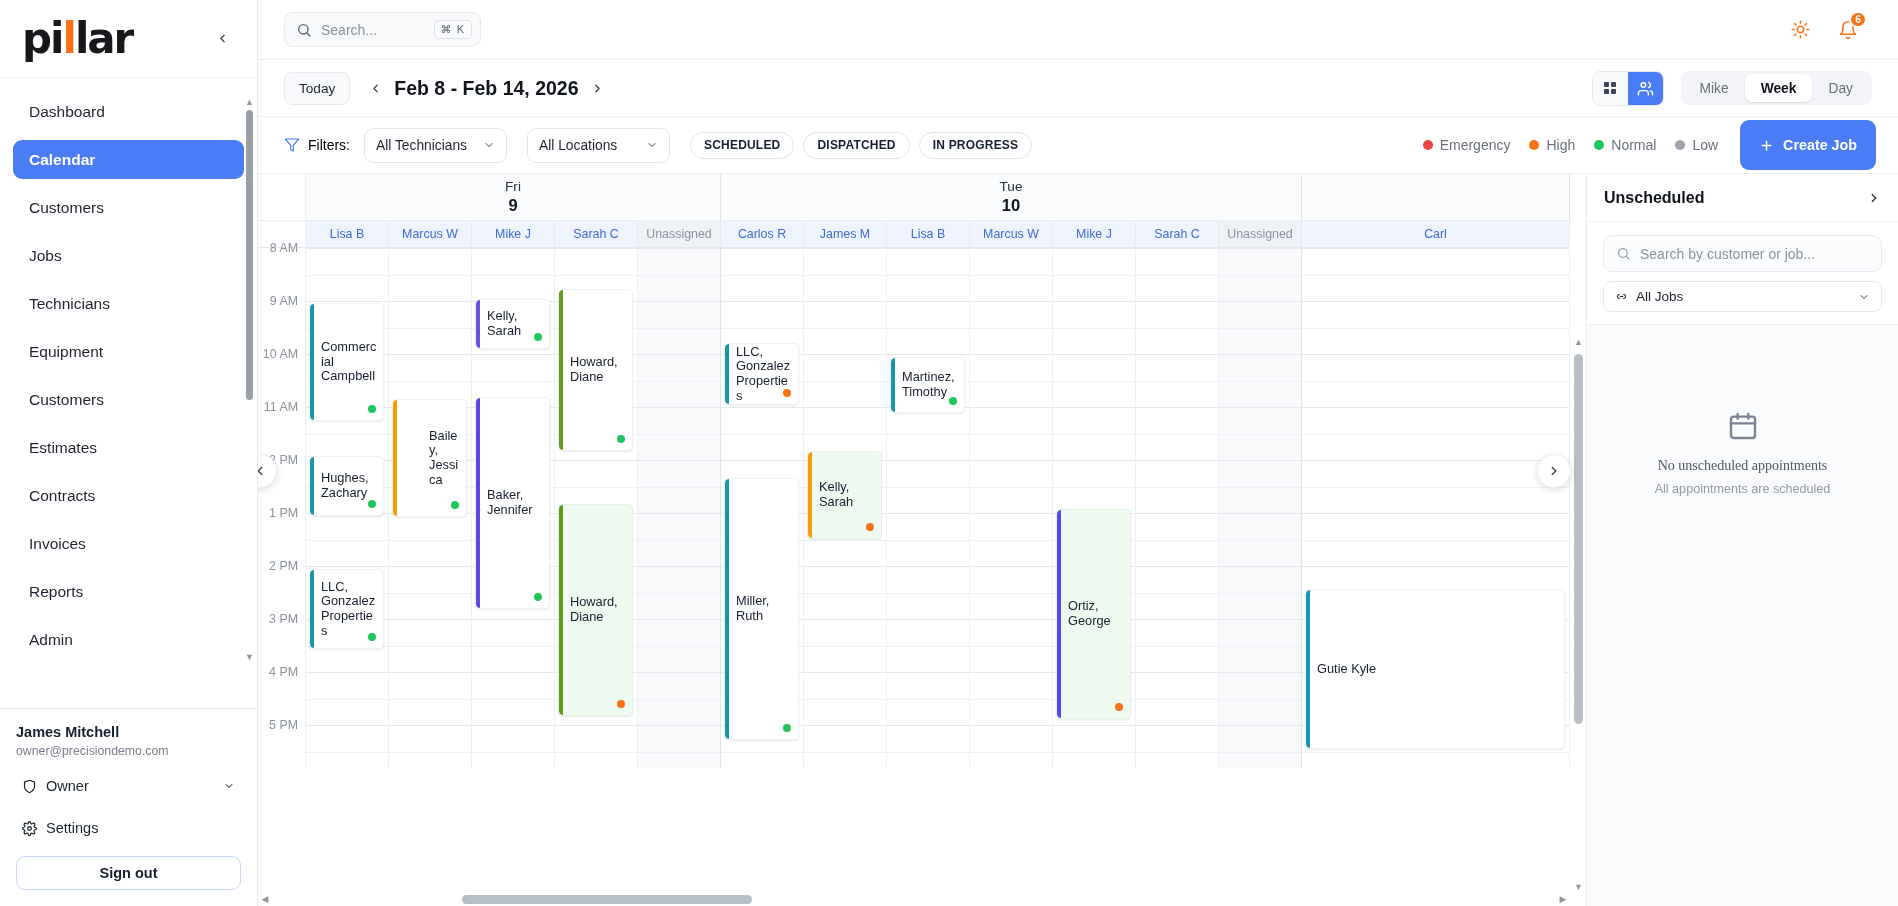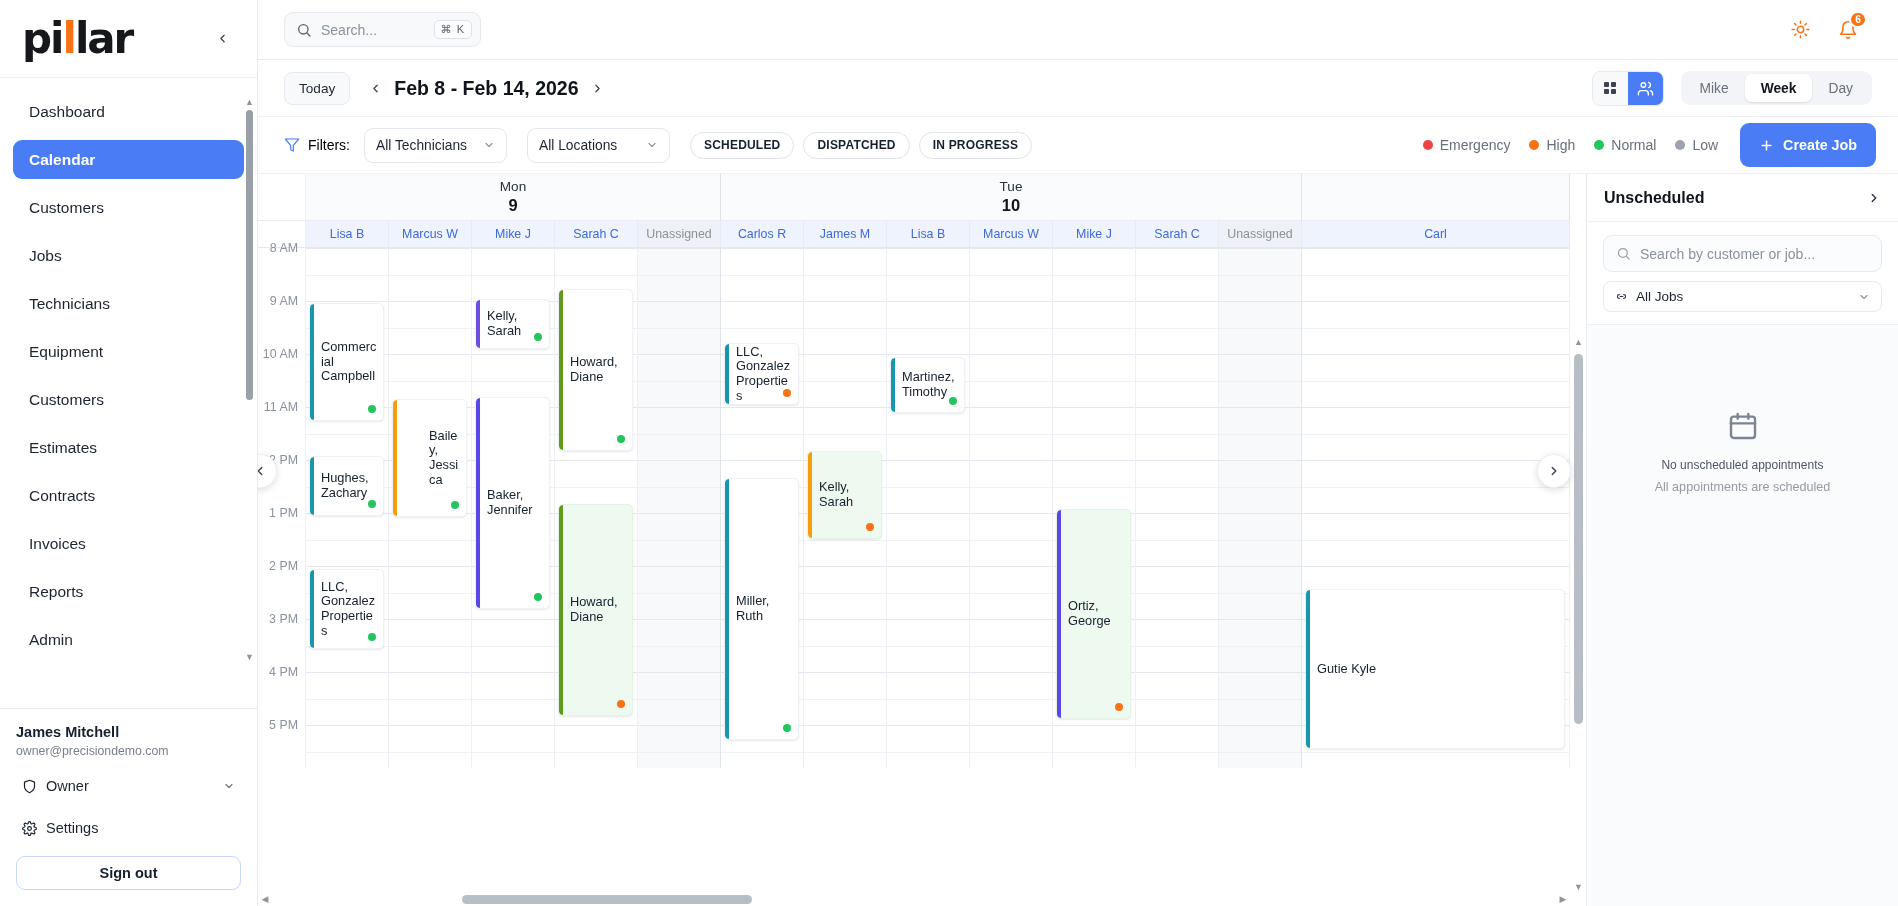--- a/index.html
+++ b/index.html
@@ -152,21 +152,21 @@
   .chev { color: #8a929d; font-size: 11px; }
   .chip {
     height: 27px; padding: 0 13px; display: flex; align-items: center;
     border: 1px solid #dfe3e9; border-radius: 14px; font-size: 12px; font-weight: 700;
     color: #16202e; letter-spacing: .2px; margin-right: 9px; cursor: pointer; background:#fff;
   }
   .legend { display: flex; align-items: center; gap: 19px; margin-left: auto; margin-right: 22px; }
   .legend-item { display: flex; align-items: center; gap: 7px; font-size: 14px; color: #69707c; }
   .dot { width: 10px; height: 10px; border-radius: 50%; display:inline-block; }
   .create-btn {
-    height: 44px; padding: 0 19px; background: #4a7cf6; color: #fff; border: none;
+    height: 50px; padding: 0 19px; background: #4a7cf6; color: #fff; border: none;
     border-radius: 9px; font-size: 14.3px; font-weight: 600; cursor: pointer;
     display: flex; align-items: center; gap: 9px; font-family: "Liberation Sans", sans-serif;
   }
 
   
   .content { flex: 1; display: flex; min-height: 0; }
   .calwrap { flex: 1; position: relative; min-width: 0; background: #fff; overflow: hidden;}
   .calscroll { position: absolute; inset: 0 16px 14px 0; overflow: hidden; }
 
   .cal-header-days { display: flex; height: 47px; border-bottom: 1px solid #e9ecf1; }
@@ -264,21 +264,21 @@
   .u-select {
     margin-top: 9px; height: 31px; border: 1px solid #e6e9ee; border-radius: 8px; background: #fff;
     display: flex; align-items: center; gap: 8px; padding: 0 11px; font-size: 13.5px; color: #1d2430;
     cursor: pointer;
   }
   .u-select .uslabel { flex: 1; }
   .unsched-empty {
     flex: 1; background: #fafbfc; display: flex; flex-direction: column;
     align-items: center; padding-top: 85px;
   }
-  .empty-title { font-size: 12px; color: #4e5665; margin-top: 16px; }
+  .empty-title { font-size: 14px; color: #4e5665; margin-top: 16px; font-family: Liberation Serif, serif; }
   .empty-sub { font-size: 12.6px; color: #949aa4; margin-top: 8px; }
 </style>
 </head>
 <body>
 
 <div class="app">
 
   <aside class="sidebar">
     <div class="logo-row">
       <div class="logo">
@@ -485,21 +485,21 @@
     </div>
 
     <div class="content">
 
       <div class="calwrap">
         <div class="calscroll">
 
           <div class="cal-header-days">
             <div class="timegutter-head"></div>
             <div class="dayhead" style="width:415px;">
-              <div class="dow">Mon</div>
+              <div class="dow">Fri</div>
               <div class="dnum">9</div>
             </div>
             <div class="dayhead" style="width:581px;">
               <div class="dow">Tue</div>
               <div class="dnum">10</div>
             </div>
             <div class="dayhead" style="flex:1;"></div>
           </div>
 
           <div class="cal-header-techs">

